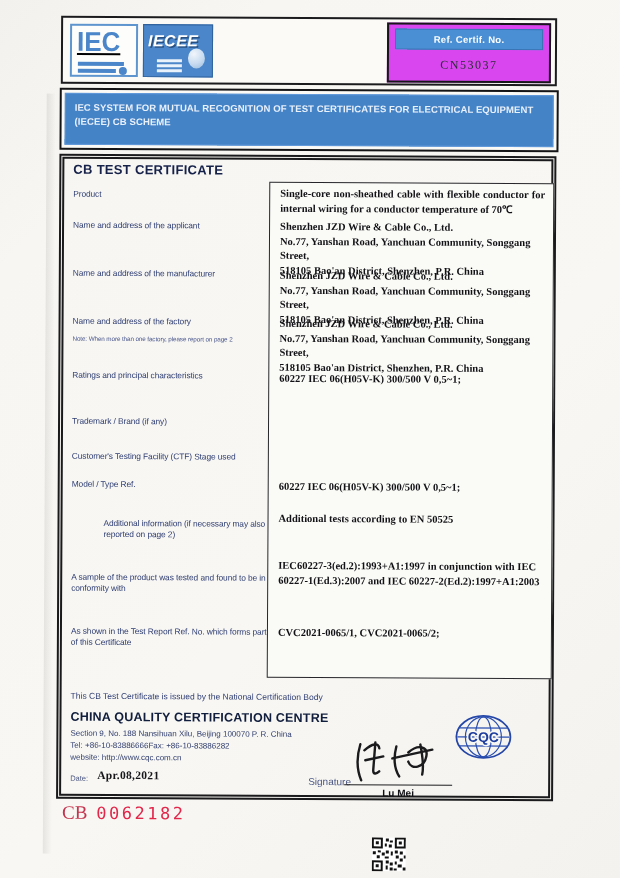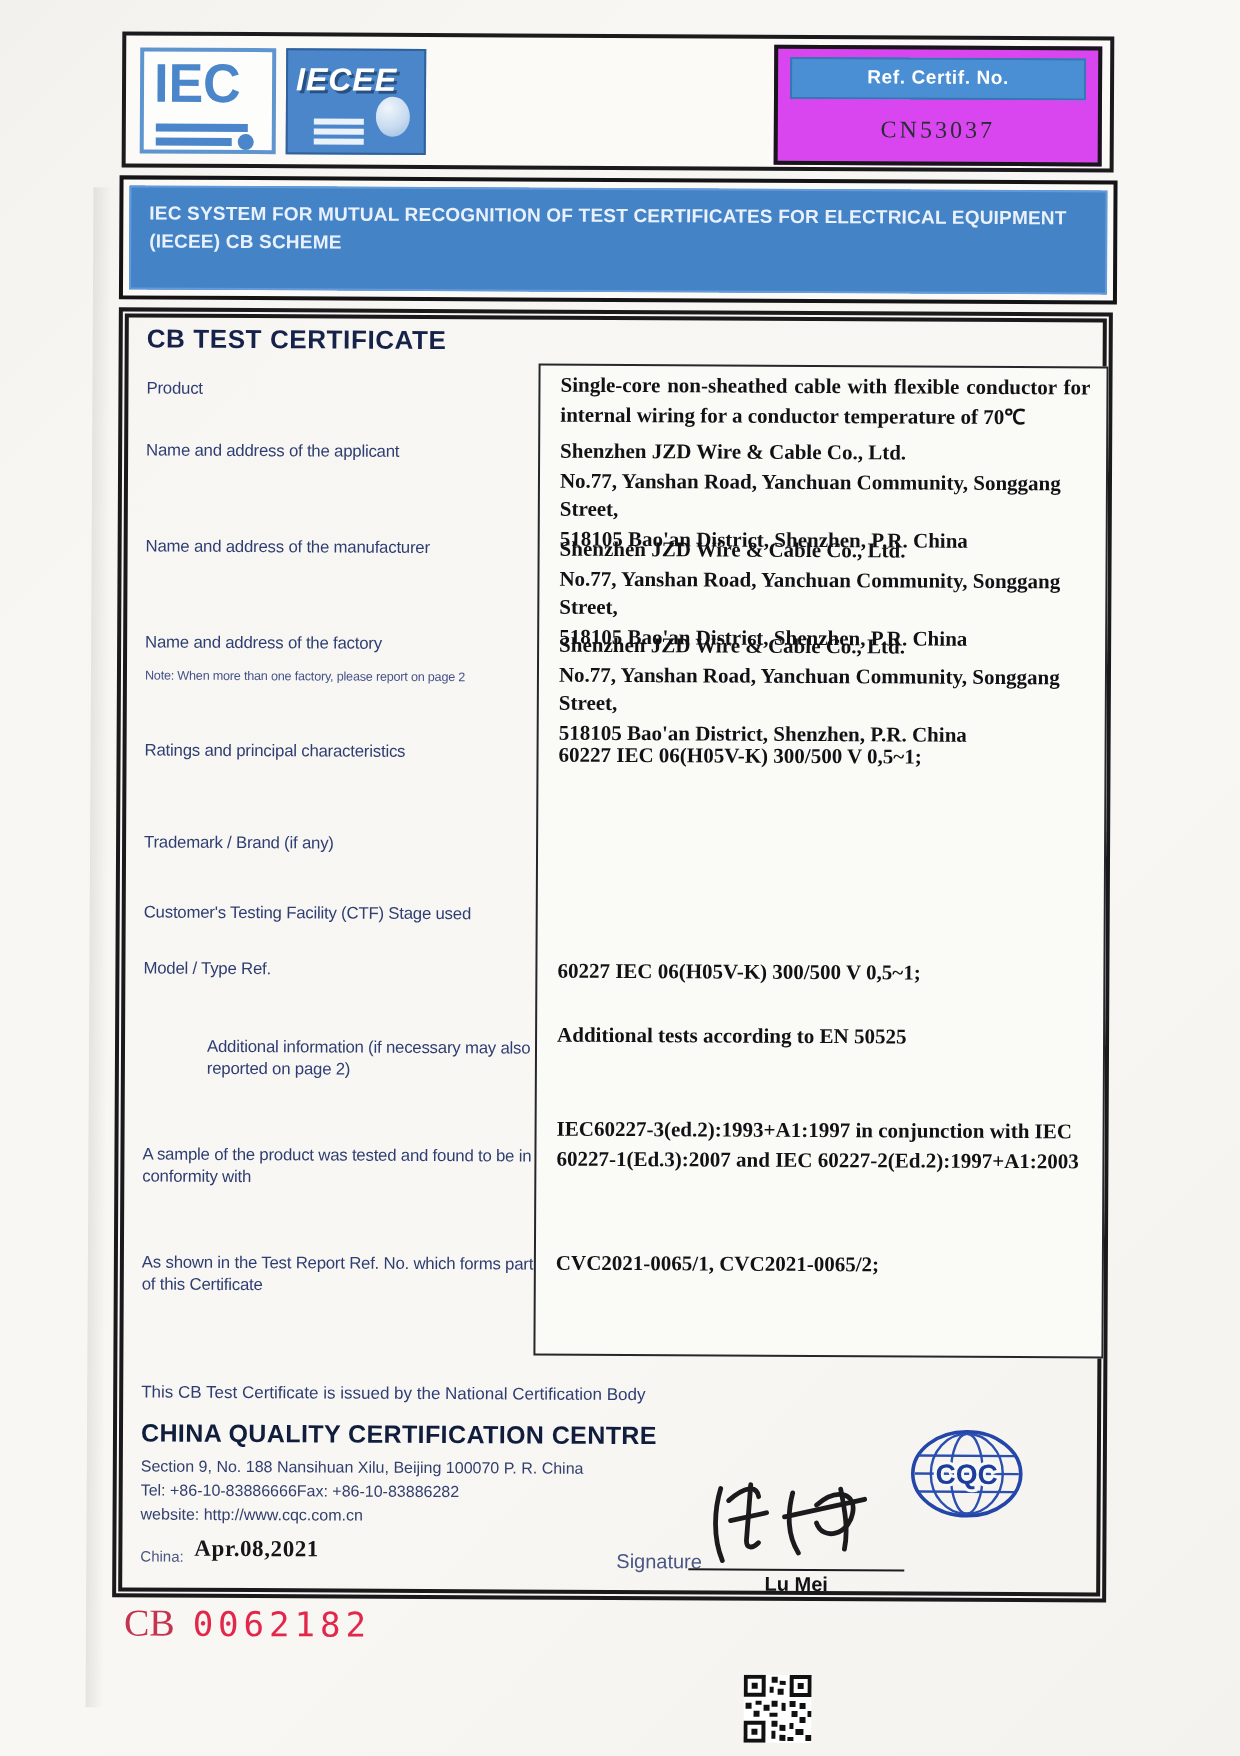--- a/index.html
+++ b/index.html
@@ -15,21 +15,21 @@
     background: linear-gradient(135deg, #f2f1ed 0%, #f7f6f2 18%, #f8f7f3 60%, #f3f2ee 100%);
   }
   .tilt { position: absolute; inset: 0; transform: rotate(0.3deg); transform-origin: 310px 430px; }
   .scan-edge { position: absolute; left: 45px; top: 95px; width: 9px; height: 760px;
     background: linear-gradient(90deg, rgba(60,60,55,0.10), rgba(60,60,55,0)); }
 
   
   .header-box { position: absolute; left: 59px; top: 17px; width: 496px; height: 68px;
     border: 2px solid #1b1b1e; background: #fbfaf7; }
   .iec-logo { position: absolute; left: 7px; top: 6px; width: 68px; height: 53px;
-    background: #fdfdfb; border: 2px solid #5e95cf; }
+    background: #fdfdfb; border: 2px solid #5e95cf; text-decoration: underline; }
   .iec-text { font-weight: bold; font-size: 26px; line-height: 1; color: #4a86c9;
     margin: 2px 0 0 5px; transform: scaleY(1.05); transform-origin: left top; }
   .iec-bar { position: absolute; left: 6px; height: 4px; background: #4a86c9; }
   .iec-bar1 { top: 36px; width: 46px; }
   .iec-bar2 { top: 43px; width: 38px; }
   .iec-dot { position: absolute; left: 47px; top: 41px; width: 8px; height: 8px;
     border-radius: 50%; background: #4a86c9; }
   .iecee-logo { position: absolute; left: 80px; top: 6px; width: 70px; height: 53px;
     background: #4a86c9; border: 1px solid #30619b; overflow: hidden; }
   .iecee-text { font-style: italic; font-weight: bold; font-size: 16px; color: #ffffff;
@@ -190,21 +190,21 @@
       </div>
 
       <div class="issued-line">This CB Test Certificate is issued by the National Certification Body</div>
       <div class="org-name">CHINA QUALITY CERTIFICATION CENTRE</div>
       <div class="org-line org-addr">Section 9, No. 188 Nansihuan Xilu, Beijing 100070 P. R. China</div>
       <div class="org-line org-telfax">
         <span class="tel">Tel: +86-10-83886666</span><span class="fax">Fax: +86-10-83886282</span>
       </div>
       <div class="org-line org-web">website: http://www.cqc.com.cn</div>
 
-      <div class="date-label">China:</div>
+      <div class="date-label">Date:</div>
       <div class="date-value">Apr.08,2021</div>
 
       <div class="sig-label">Signature</div>
       <svg class="sig-script" viewBox="0 0 102 50">
         <g fill="none" stroke="#1b1b1e" stroke-width="2.4" stroke-linecap="round">
           <path d="M12 10 C9 20 8 34 13 46"></path>
           <path d="M16 16 C24 9 30 8 31 14"></path>
           <path d="M27 8 L25 36 C25 40 28 40 31 37"></path>
           <path d="M17 26 L35 22"></path>
           <path d="M48 12 C45 24 46 34 51 42"></path>

